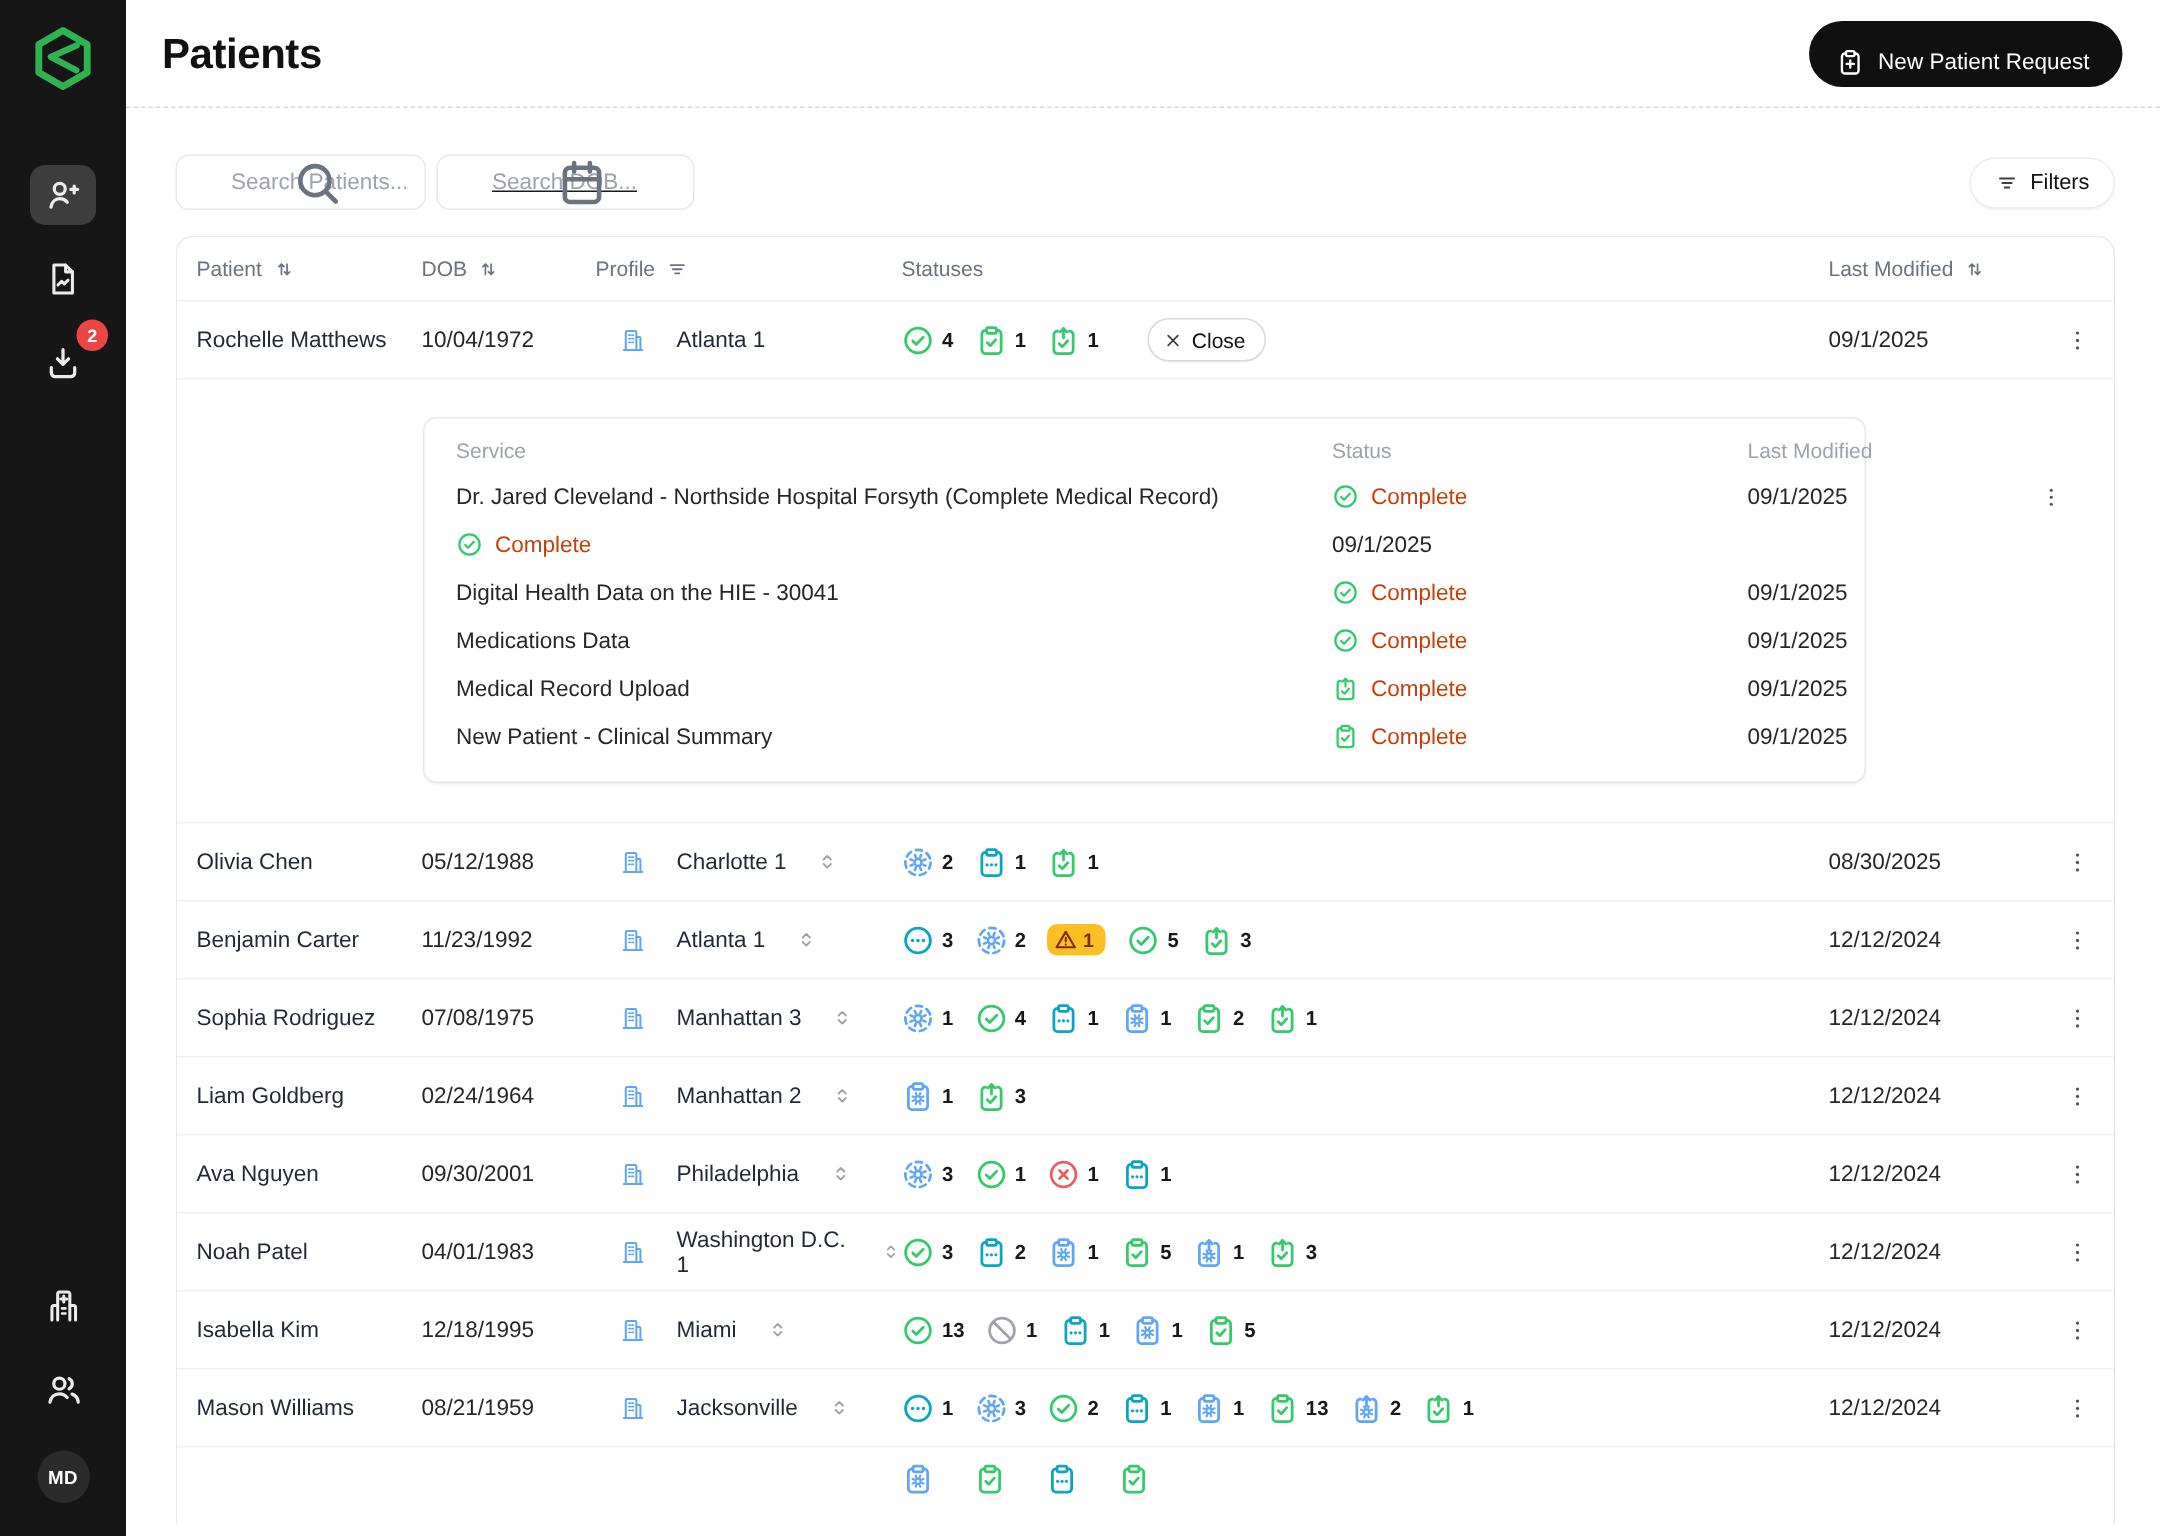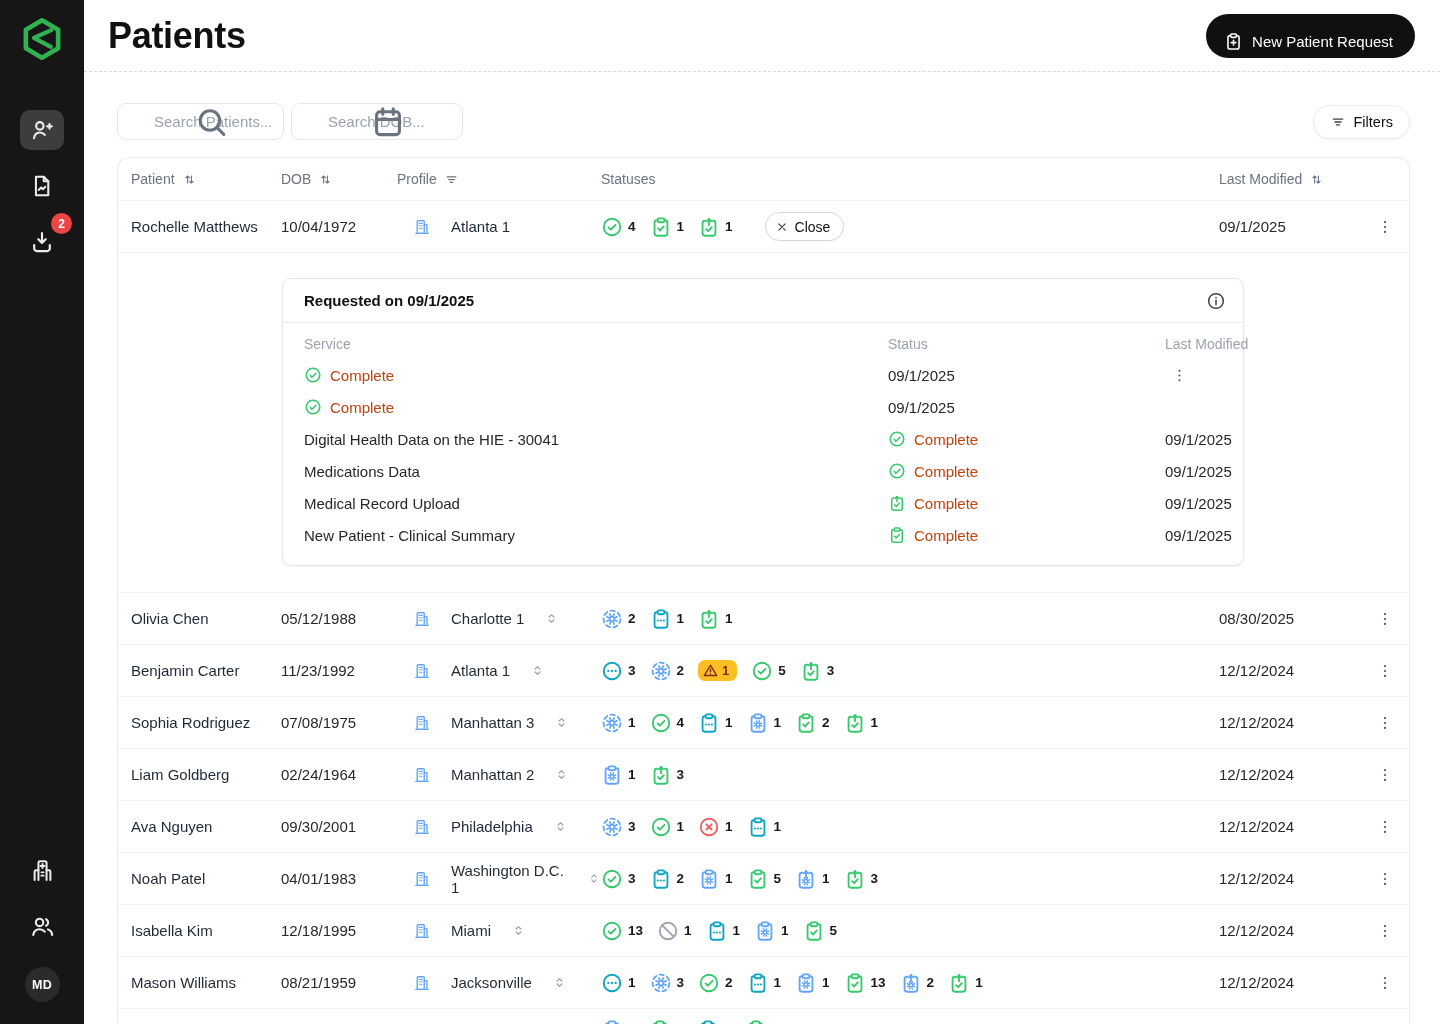--- a/index.html
+++ b/index.html
@@ -23,35 +23,35 @@
   .count-badge { position:absolute; top:-9px; right:-8px; min-width:21px; height:21px; border-radius:11px;
     background:#ef4444; color:#fff; font-size:12px; font-weight:700; display:flex; align-items:center;
     justify-content:center; padding:0 4px; }
   .avatar { width:35px; height:35px; border-radius:50%; background:#2b2b2b; color:#fff; font-size:12.5px;
     font-weight:700; display:flex; align-items:center; justify-content:center; letter-spacing:.3px; cursor:pointer; }
 
   
   .main { flex:1; display:flex; flex-direction:column; }
   .page-header { height:72px; display:flex; align-items:center; justify-content:space-between;
     padding:0 25px 0 24px; border-bottom:1px dashed #d9d9d9; flex-shrink:0; }
-  .page-title { font-size:36px; font-weight:700; letter-spacing:-.3px; color:#111; }
+  .page-title { font-size:28px; font-weight:700; letter-spacing:-.3px; color:#111; }
   .primary-btn { height:44px; border-radius:22px; background:#101010; color:#fff; border:none;
     display:flex; align-items:center; gap:9px; padding:12px 22px 0 18px; font-size:15px; font-weight:500;
     font-family:inherit; cursor:pointer; }
   .primary-btn svg { width:19px; height:19px; }
 
   .content { padding:31px 30px 0 33px; }
   .toolbar { display:flex; justify-content:space-between; align-items:center; margin-bottom:17px; }
   .search-group { display:flex; gap:7px; }
   .input-wrap { position:relative; }
   .input-wrap svg { position:absolute; left:11px; top:50%; transform:translateY(-50%); width:17px; height:17px; }
   .text-input { height:37px; border:1px solid #e7e8ea; border-radius:9px; padding:0 12px 0 36px;
     font-size:15px; font-family:inherit; color:#1a1a1a; outline:none; }
   .text-input::placeholder { color:#9ca3af; }
-  .in-patients { width:167px; } .in-dob { width:172px; }
+  .in-patients { width:167px; } .in-dob { width:172px;text-decoration:underline; }
   .filters-btn { height:34px; border-radius:17px; border:1px solid #ededed; background:#fff;
     box-shadow:0 1px 2px rgba(0,0,0,.06); display:flex; align-items:center; gap:8px; padding:0 16px;
     font-size:14.5px; color:#111; font-family:inherit; cursor:pointer; }
   .filters-btn svg { width:16px; height:16px; }
 
   
   .table-card { border:1px solid #e8e9eb; border-bottom:none; border-radius:12px 12px 0 0; overflow:hidden; background:#fff; }
   .grid-row { display:grid; grid-template-columns:150px 116px 204px 1fr 152px 38px; align-items:center; padding-left:13px; }
   .thead { height:42px; color:#6b7280; font-size:14px; }
   .th { display:flex; align-items:center; gap:7px; }
@@ -314,40 +314,29 @@
                     <circle cx="12" cy="5.4" r="1.45" fill="#52525b"></circle>
                     <circle cx="12" cy="12" r="1.45" fill="#52525b"></circle>
                     <circle cx="12" cy="18.6" r="1.45" fill="#52525b"></circle>
                   </svg>
                 </span>
               </button>
             </div>
           </div>
           <div class="expanded">
             <div class="panel">
-              <div class="panel-head">
-                <div class="panel-title">Requested on 09/1/2025</div>
-                <button class="info-btn">
-                  <span style="width: 20px; height: 20px; display: block;">
-                    <svg viewBox="0 0 24 24" fill="none" xmlns="http://www.w3.org/2000/svg" style="width:100%;height:100%;display:block">
-                      <circle cx="12" cy="12" r="8.8" stroke="#3f3f46" stroke-width="1.8" fill="none"></circle>
-                      <path d="M12 11.2v5.2" stroke="#3f3f46" stroke-width="1.8" stroke-linecap="round" stroke-linejoin="round" fill="none"></path>
-                      <circle cx="12" cy="7.8" r="1.05" fill="#3f3f46"></circle>
-                    </svg>
-                  </span>
-                </button>
-              </div>
               <div class="panel-body">
                 <div class="srow shead">
                   <div>Service</div>
                   <div>Status</div>
                   <div>Last Modified</div>
                   <div></div>
                 </div>
                 <div class="srow">
+                  <div class="svc">Dr. Jared Cleveland - Northside Hospital Forsyth (Complete Medical Record)</div>
                   <div class="sstatus">
                     <span class="bico">
                       <svg viewBox="0 0 24 24" fill="none" xmlns="http://www.w3.org/2000/svg" style="width:100%;height:100%;display:block">
                         <circle cx="12" cy="12" r="9" stroke="#34c96a" stroke-width="2" fill="none"></circle>
                         <path d="M8.2 12.4l2.5 2.5 5.1-5.3" stroke="#34c96a" stroke-width="2" stroke-linecap="round" stroke-linejoin="round" fill="none"></path>
                       </svg>
                     </span>
                     <span>Complete</span>
                   </div>
                   <div class="sdate">09/1/2025</div>

